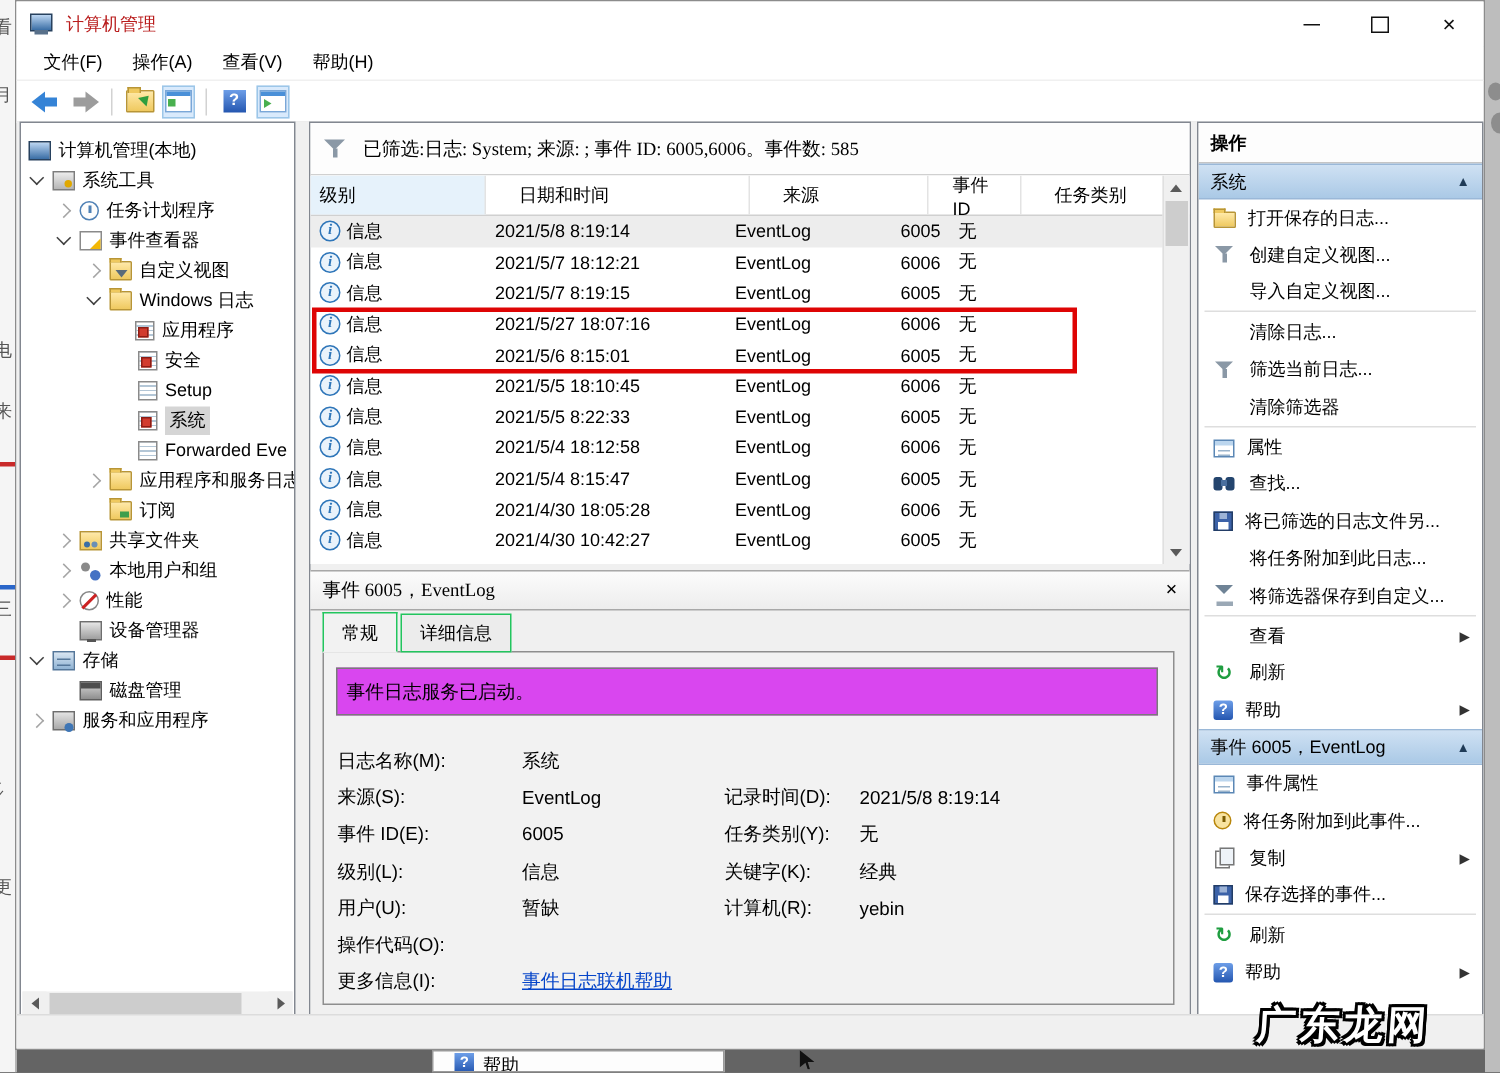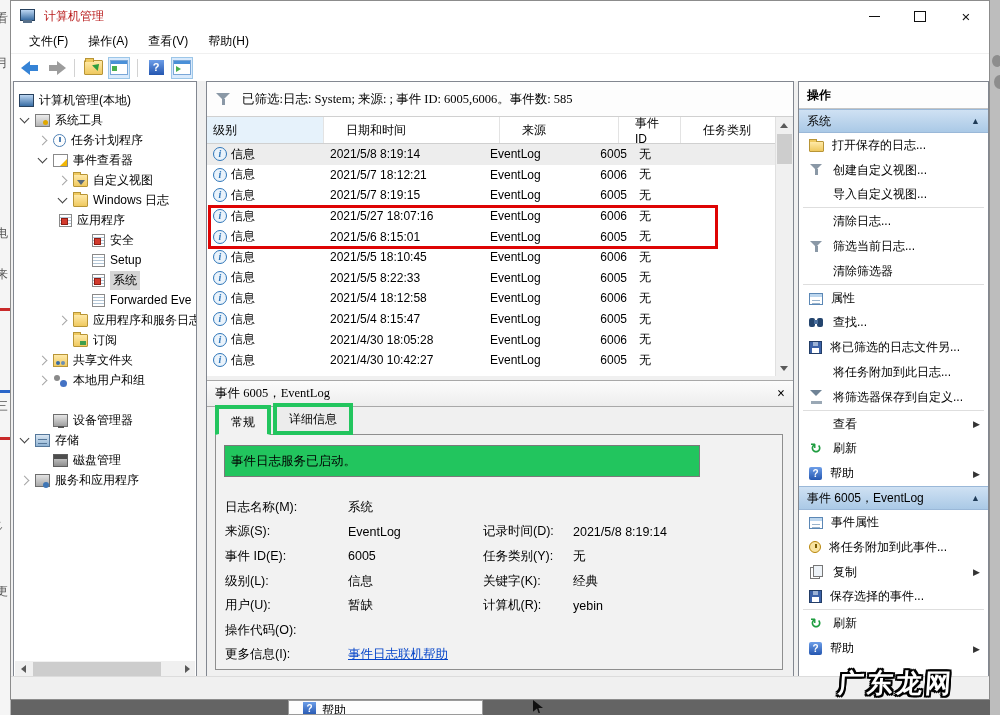--- a/index.html
+++ b/index.html
@@ -128,24 +128,24 @@
   .vsb .up{top:0;}
   .vsb .down{bottom:0;}
   .vthumb{position:absolute;left:1px;top:17px;width:15px;height:30px;background:#cdcdcd;}
   .redbox{position:absolute;left:1px;top:123px;width:504px;height:38px;border:3px solid #de0404;z-index:5;pointer-events:none;}
   
   .dpanel{position:absolute;left:0;top:298px;right:0;bottom:0;background:#f0f0f0;}
   .dheader{height:25px;background:linear-gradient(#fcfcfc,#ededed);border-top:1px solid #a8a8a8;border-bottom:1px solid #a8a8a8;display:flex;align-items:center;padding:0 8px;
            font-family:"Liberation Serif","DejaVu Serif",serif;font-size:12.5px;}
   .dclose{margin-left:auto;font-size:14px;font-weight:bold;line-height:1;}
   .dtabs{position:absolute;left:8px;top:31px;display:flex;align-items:flex-end;height:24px;z-index:3;}
-  .tab{padding:4px 12px 3px 12px;border:4px solid #22c55e;background:#ececec;margin-right:2px;font-size:12px;}
+  .tab{padding:4px 12px 3px 12px;border:1px solid #22c55e;background:#ececec;margin-right:2px;font-size:12px;}
   .tab.active{background:#f2f2f2;border-bottom:1px solid #f2f2f2;padding-top:5px;}
   .dbox{position:absolute;left:8px;top:54px;right:10px;height:236px;background:#f2f2f2;border:1px solid #8e8e8e;box-sizing:border-box;}
-  .dmsg{position:absolute;left:8px;top:10px;width:476px;height:32px;background:#22c55e;border:1px solid #7a7a7a;box-sizing:border-box;display:flex;align-items:center;padding-left:6px;font-size:12.5px;}
+  .dmsg{position:absolute;left:8px;top:10px;width:548px;height:32px;background:#d946ef;border:1px solid #7a7a7a;box-sizing:border-box;display:flex;align-items:center;padding-left:6px;font-size:12.5px;}
   .dfields{position:absolute;left:9px;top:60px;right:8px;}
   .frow{display:flex;height:24.6px;align-items:center;font-size:12.5px;}
   .fl1{width:123px;}
   .fv1{width:135px;}
   .fl2{width:90px;}
   .fv2{flex:1;}
   .dlink{color:#0645c9;text-decoration:underline;}
   
   .actions{position:absolute;left:787px;top:0;width:191px;height:598px;background:#fff;border:1px solid #828790;box-sizing:border-box;overflow:hidden;}
   .ap-title{height:26px;display:flex;align-items:center;padding-left:8px;font-weight:bold;border-bottom:1px solid #c5c5c5;background:#fdfdfd;}
@@ -291,21 +291,21 @@
           <span class="ti ti-folder ti-folderfilter"></span>
           <span class="tlabel">自定义视图</span>
         </div>
         <div class="trow" style="top:108px;padding-left:40px">
           <span class="chev-slot">
               <i class="chev open"></i>
             </span>
           <span class="ti ti-folder"></span>
           <span class="tlabel">Windows 日志</span>
         </div>
-        <div class="trow" style="top:128px;padding-left:26px">
+        <div class="trow" style="top:128px;padding-left:57px">
           <span class="chev-slot"></span>
           <span class="ti ti-logev"></span>
           <span class="tlabel">应用程序</span>
         </div>
         <div class="trow" style="top:148px;padding-left:59px">
           <span class="chev-slot"></span>
           <span class="ti ti-logev"></span>
           <span class="tlabel">安全</span>
         </div>
         <div class="trow" style="top:168px;padding-left:59px">
@@ -341,20 +341,27 @@
             </span>
           <span class="ti ti-shared"></span>
           <span class="tlabel">共享文件夹</span>
         </div>
         <div class="trow" style="top:288px;padding-left:20px">
           <span class="chev-slot">
               <i class="chev"></i>
             </span>
           <span class="ti ti-users"></span>
           <span class="tlabel">本地用户和组</span>
+        </div>
+        <div class="trow" style="top:308px;padding-left:20px">
+          <span class="chev-slot">
+              <i class="chev"></i>
+            </span>
+          <span class="ti ti-perf"></span>
+          <span class="tlabel">性能</span>
         </div>
         <div class="trow" style="top:328px;padding-left:20px">
           <span class="chev-slot"></span>
           <span class="ti ti-devmgr"></span>
           <span class="tlabel">设备管理器</span>
         </div>
         <div class="trow" style="top:348px;padding-left:2px">
           <span class="chev-slot">
               <i class="chev open"></i>
             </span>

